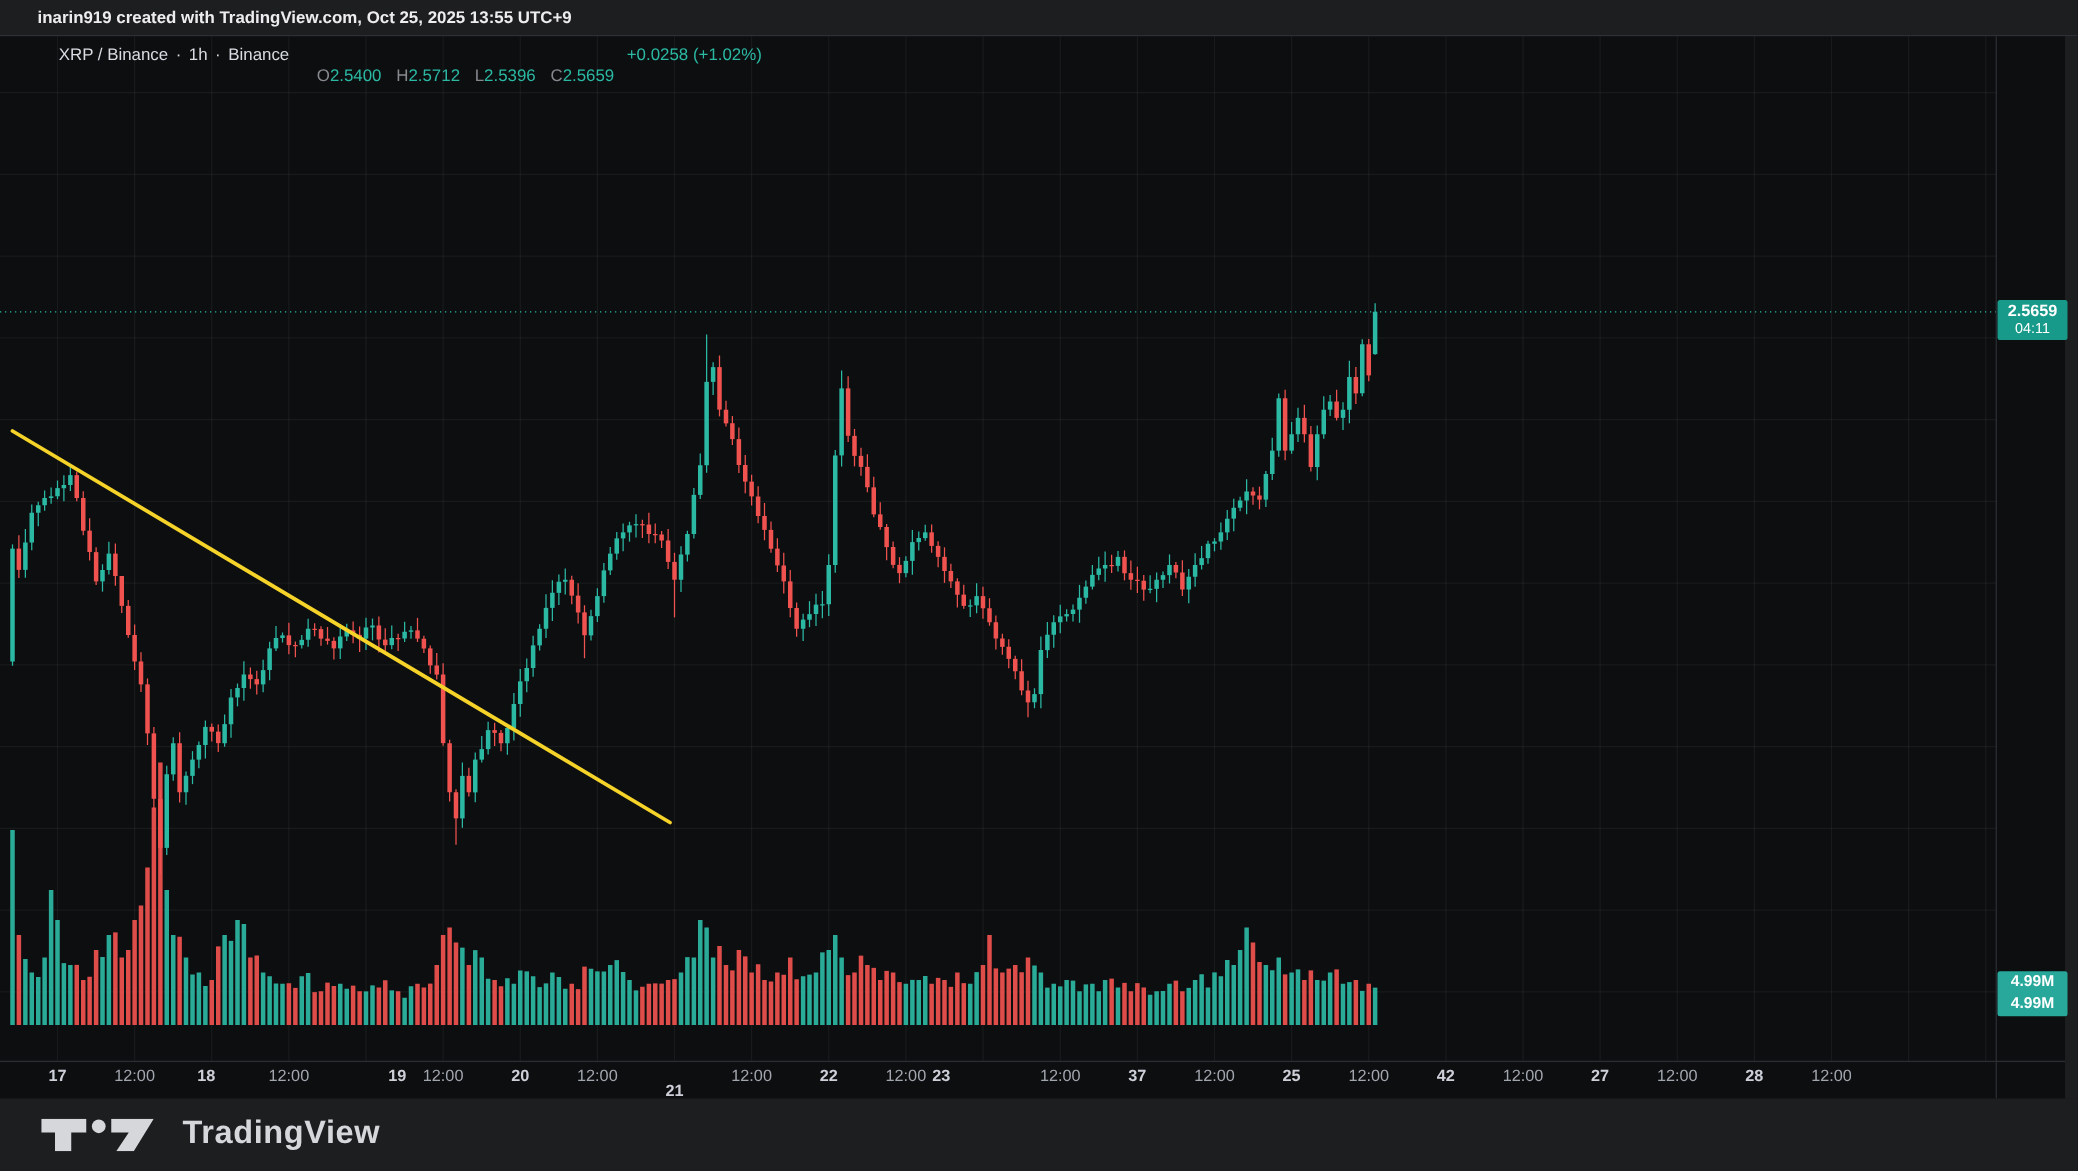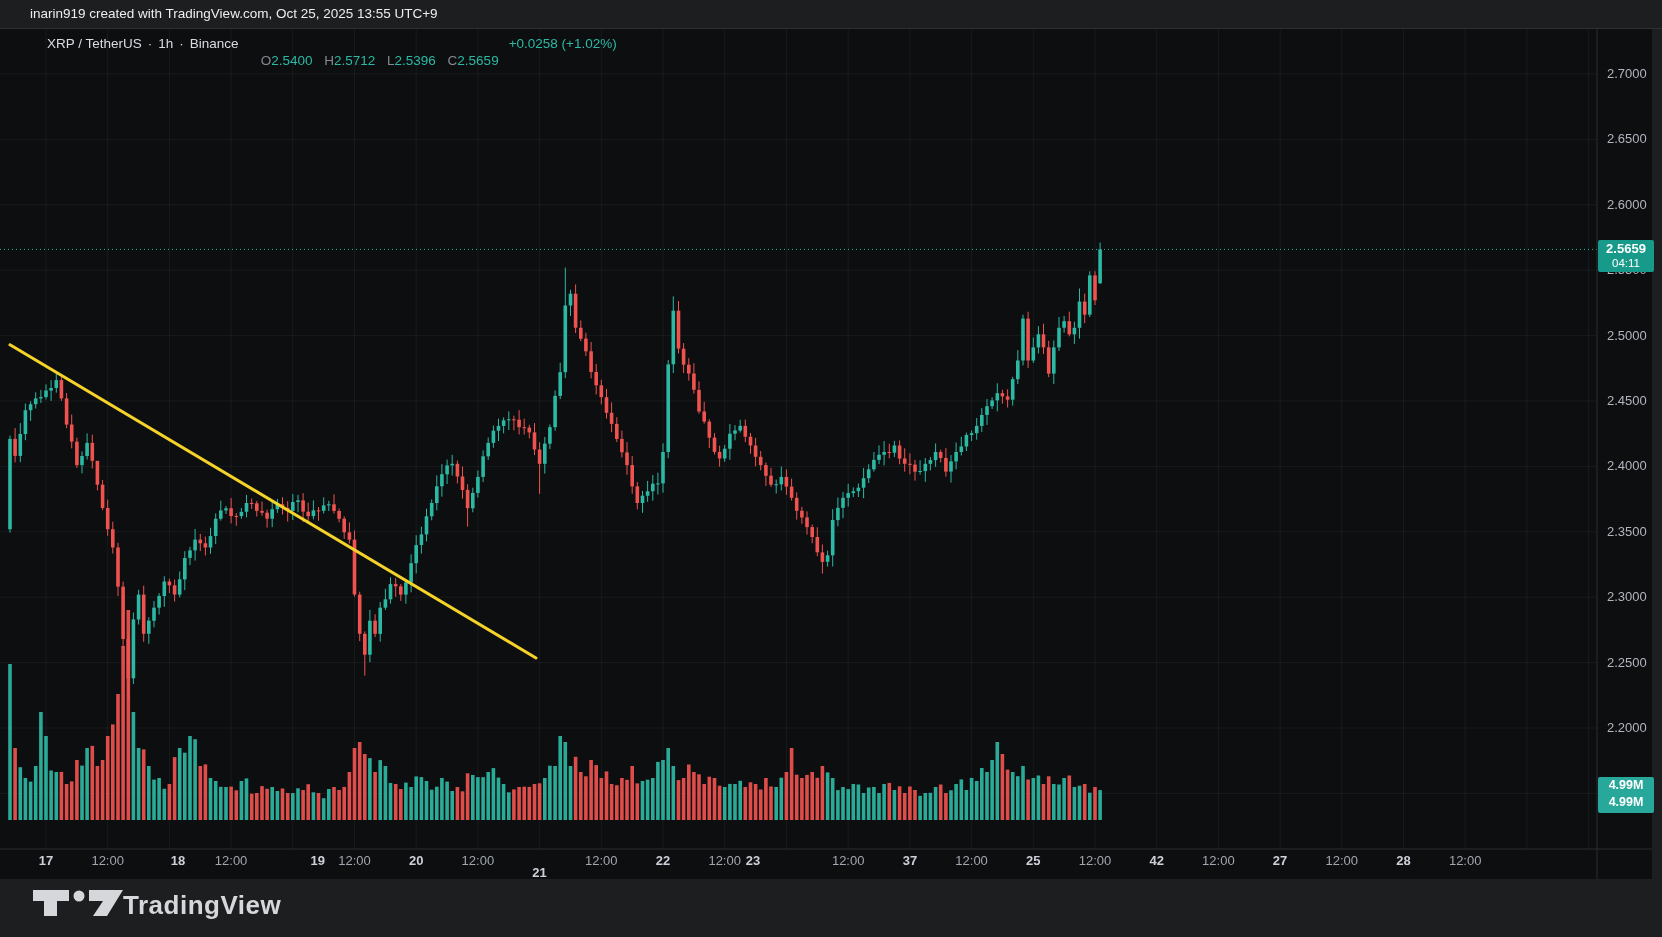--- a/index.html
+++ b/index.html
@@ -7,21 +7,21 @@
     --up:#2bb9a4; --down:#f0524f; --axis-text:#b2b5be; --title:#d9dce2;
     --badge:#189a8a; --vbadge:#27a89a; --yellow:#f5d329; --border:#2e3036;
   }
   html,body{margin:0;padding:0;background:var(--frame);width:1662px;height:937px;
     overflow:hidden;font-family:"Liberation Sans",sans-serif;}
   #stage{position:relative;width:1662px;height:937px;background:var(--frame);}
   
   #topbar{position:absolute;left:0;top:0;width:1662px;height:29px;background:var(--frame);
     border-bottom:1px solid var(--border);box-sizing:border-box;}
   #topbar .attr{position:absolute;left:30px;top:0;line-height:28px;font-size:13.5px;
-    font-weight:normal;color:#ededf0;white-space:nowrap;}
+    font-weight:bold;color:#ededf0;white-space:nowrap;}
   
   #widget{position:absolute;left:0;top:29px;width:1662px;height:850px;background:var(--frame);}
   #svgwrap{position:absolute;left:0;top:0;width:1662px;height:850px;}
   
   #legend{position:absolute;left:47px;top:5px;height:18px;font-size:13.5px;color:var(--title);
     white-space:nowrap;z-index:5;display:flex;align-items:center;}
   #legend .sep{margin:0 6px;color:var(--title);}
   #legend .ohlc{margin-left:14px;margin-top:34px;}
   #legend .ohlc .k{color:#87898f;margin-left:8px;}
   #legend .ohlc .v{color:var(--up);}
@@ -34,21 +34,21 @@
   .pl{position:absolute;left:10px;font-size:13px;color:var(--axis-text);white-space:nowrap;}
   
   .badge{position:absolute;z-index:6;color:#fff;text-align:center;border-radius:2px;}
   #price-badge{left:1598px;top:211px;width:56px;height:32px;background:var(--badge);}
   #price-badge .b1{font-size:13px;font-weight:bold;line-height:16px;padding-top:1px;}
   #price-badge .b2{font-size:11.5px;line-height:13px;}
   #vol-badge{left:1598px;top:748px;width:56px;height:36px;background:var(--vbadge);}
   #vol-badge div{font-size:12.5px;font-weight:bold;line-height:17px;}
   
   #bottom{position:absolute;left:0;top:879px;width:1662px;height:58px;background:var(--frame);}
-  #logo{position:absolute;left:33px;top:11px;display:flex;align-items:flex-start;}
+  #logo{position:absolute;left:33px;top:11px;display:flex;align-items:flex-end;gap:23px;}
   #logo .wordmark{font-size:26px;font-weight:bold;color:#d5d7db;letter-spacing:0.5px;}
 </style>
 </head>
 <body>
 <div id="stage">
 
   <div id="topbar">
     <span class="attr">inarin919 created with TradingView.com, Oct 25, 2025 13:55 UTC+9</span>
   </div>
 
@@ -732,38 +732,38 @@
           <rect x="1093.2" y="246.4" width="3.6" height="24.9" fill="#f0524f"></rect>
           <line x1="1100.1" y1="213.5" x2="1100.1" y2="254.8" stroke="#2bb9a4" stroke-width="1"></line>
           <rect x="1098.3" y="220.4" width="3.6" height="33.9" fill="#2bb9a4"></rect>
           <line x1="10.0" y1="315.8" x2="536.0" y2="629.0" stroke="#f5d329" stroke-width="3" stroke-linecap="round"></line>
           <line x1="0" y1="220.4" x2="1597" y2="220.4" stroke="#2bb9a4" stroke-width="1" stroke-dasharray="1,3"></line>
           <line x1="1597" y1="0" x2="1597" y2="850" stroke="#2b2e33" stroke-width="1"></line>
           <line x1="0" y1="820" x2="1652" y2="820" stroke="#2b2e33" stroke-width="1"></line>
         </svg></div>
 
     <div id="legend">
-      <span>XRP / TetherUS</span>
+      <span>XRP / Binance</span>
       <span class="sep">·</span>
       <span>1h</span>
       <span class="sep">·</span>
       <span>Binance</span>
       <span class="ohlc">
         <span class="k">O</span><span class="v">2.5400</span>
         <span class="k">H</span><span class="v">2.5712</span>
         <span class="k">L</span><span class="v">2.5396</span>
         <span class="k">C</span><span class="v">2.5659</span>
       </span>
       <span class="chg">+0.0258 (+1.02%)</span>
     </div>
 
     <div id="time-labels">
         <div class="tl major" style="left: 46px;">17</div>
         <div class="tl" style="left: 107.7px;">12:00</div>
-        <div class="tl major" style="left: 178px;">18</div>
+        <div class="tl major" style="left: 165px;">18</div>
         <div class="tl" style="left: 231.1px;">12:00</div>
         <div class="tl major" style="left: 292.8px; margin-left: 25px;">19</div>
         <div class="tl" style="left: 354.5px;">12:00</div>
         <div class="tl major" style="left: 416.2px;">20</div>
         <div class="tl" style="left: 477.9px;">12:00</div>
         <div class="tl major" style="left: 539.6px; margin-top: 12px;">21</div>
         <div class="tl" style="left: 601.3px;">12:00</div>
         <div class="tl major" style="left: 663px;">22</div>
         <div class="tl" style="left: 724.7px;">12:00</div>
         <div class="tl major" style="left: 753px;">23</div>
@@ -773,34 +773,20 @@
         <div class="tl major" style="left: 1033.3px;">25</div>
         <div class="tl" style="left: 1095px;">12:00</div>
         <div class="tl major" style="left: 1156.7px;">42</div>
         <div class="tl" style="left: 1218.4px;">12:00</div>
         <div class="tl major" style="left: 1280.1px;">27</div>
         <div class="tl" style="left: 1341.8px;">12:00</div>
         <div class="tl major" style="left: 1403.5px;">28</div>
         <div class="tl" style="left: 1465.2px;">12:00</div>
         <div class="tl major" style="left: 1526.9px;">29</div>
         <div class="tl" style="left: 1588.6px;">12:00</div>
-      </div>
-    <div id="price-labels">
-        <div class="pl" style="top: 37px;">2.7000</div>
-        <div class="pl" style="top: 102.4px;">2.6500</div>
-        <div class="pl" style="top: 167.8px;">2.6000</div>
-        <div class="pl" style="top: 233.2px;">2.5500</div>
-        <div class="pl" style="top: 298.6px;">2.5000</div>
-        <div class="pl" style="top: 364px;">2.4500</div>
-        <div class="pl" style="top: 429.4px;">2.4000</div>
-        <div class="pl" style="top: 494.8px;">2.3500</div>
-        <div class="pl" style="top: 560.2px;">2.3000</div>
-        <div class="pl" style="top: 625.6px;">2.2500</div>
-        <div class="pl" style="top: 691px;">2.2000</div>
-        <div class="pl" style="top: 756.4px;">2.1500</div>
       </div>
 
     <div id="price-badge" class="badge">
       <div class="b1">2.5659</div>
       <div class="b2">04:11</div>
     </div>
     <div id="vol-badge" class="badge">
       <div>4.99M</div>
       <div>4.99M</div>
     </div>

